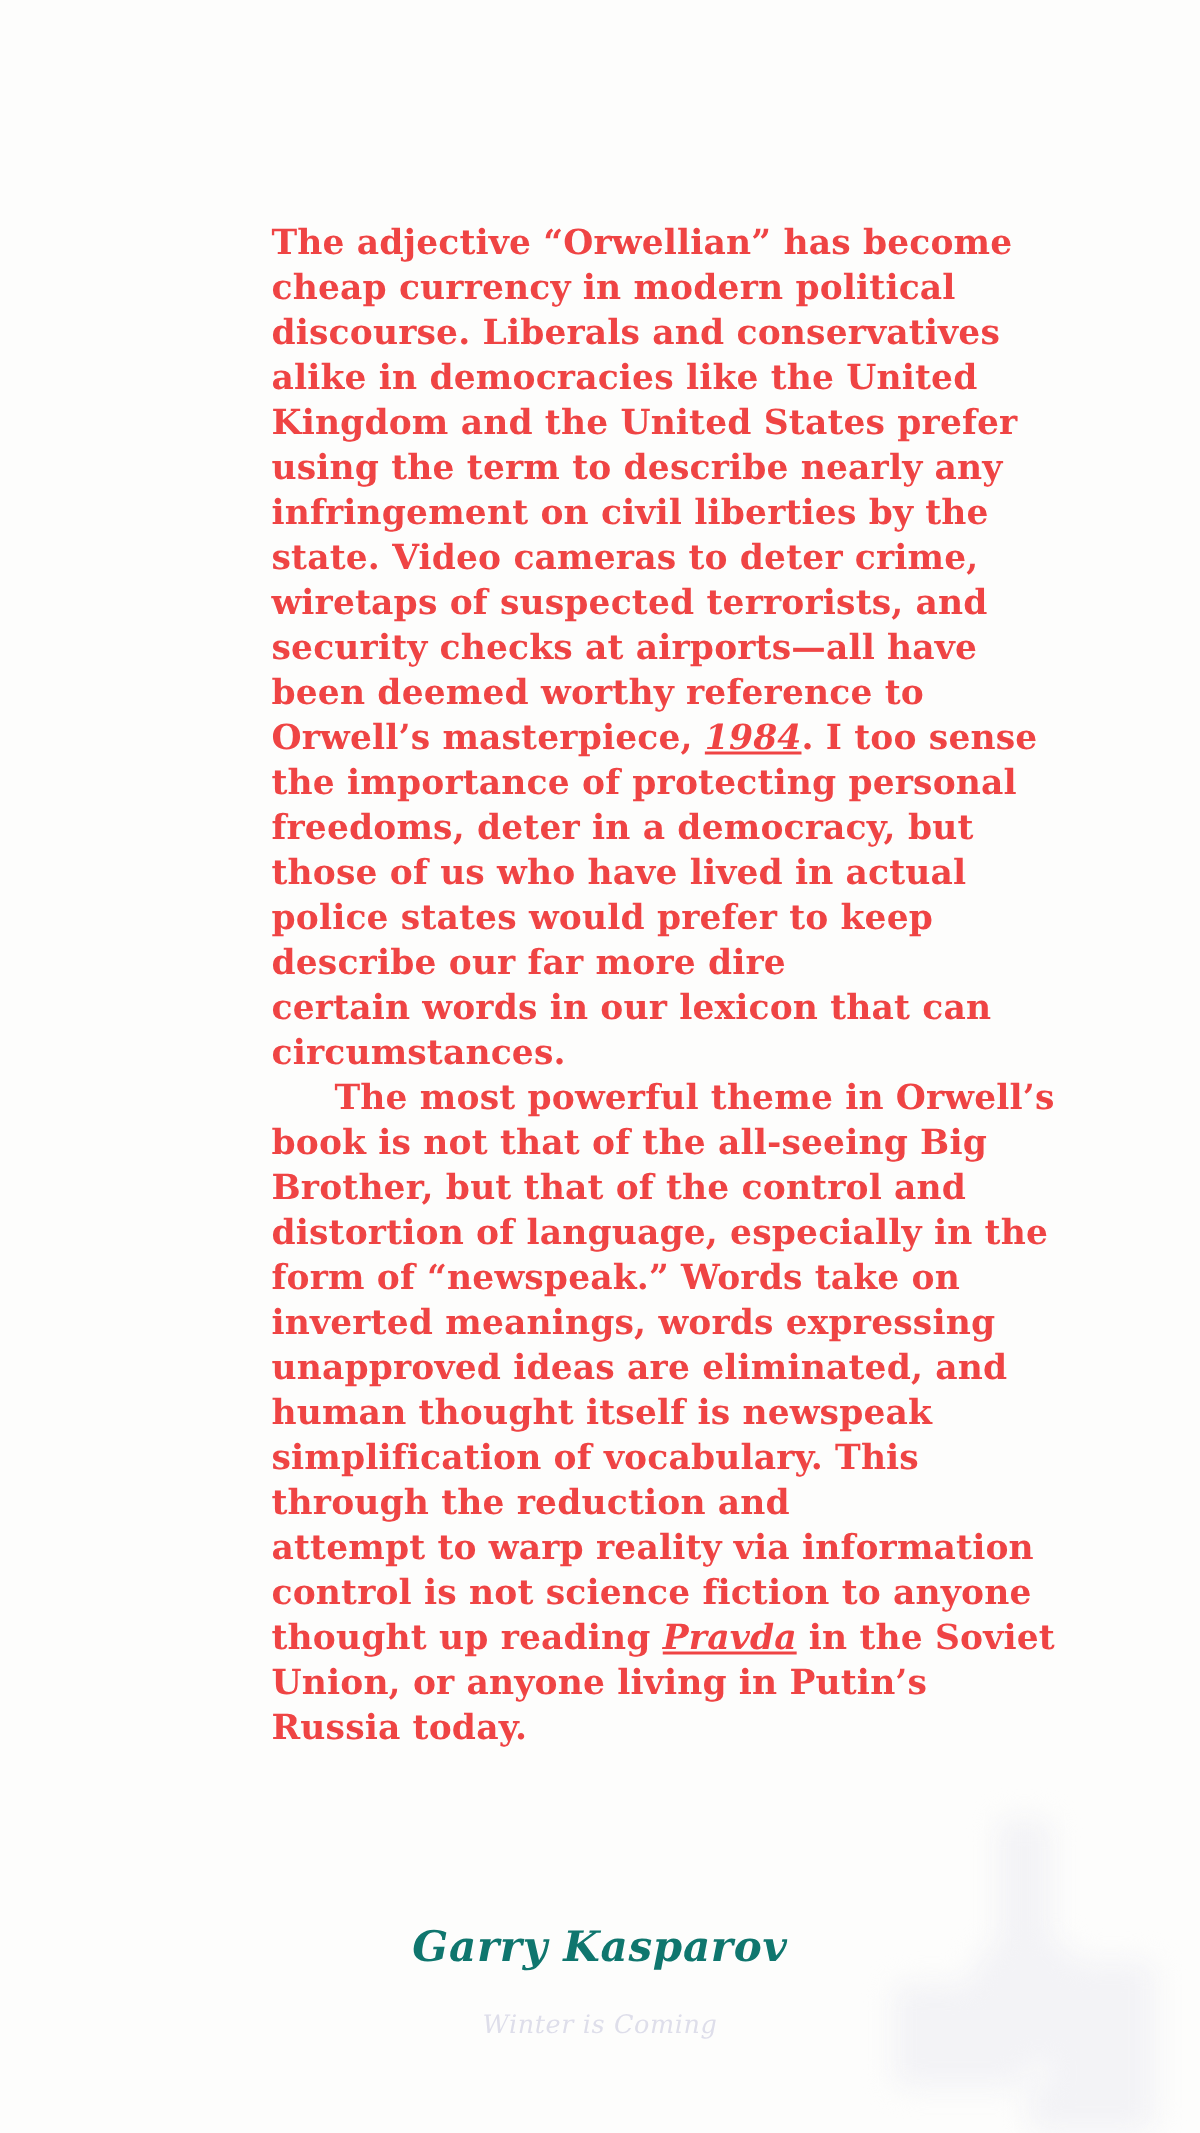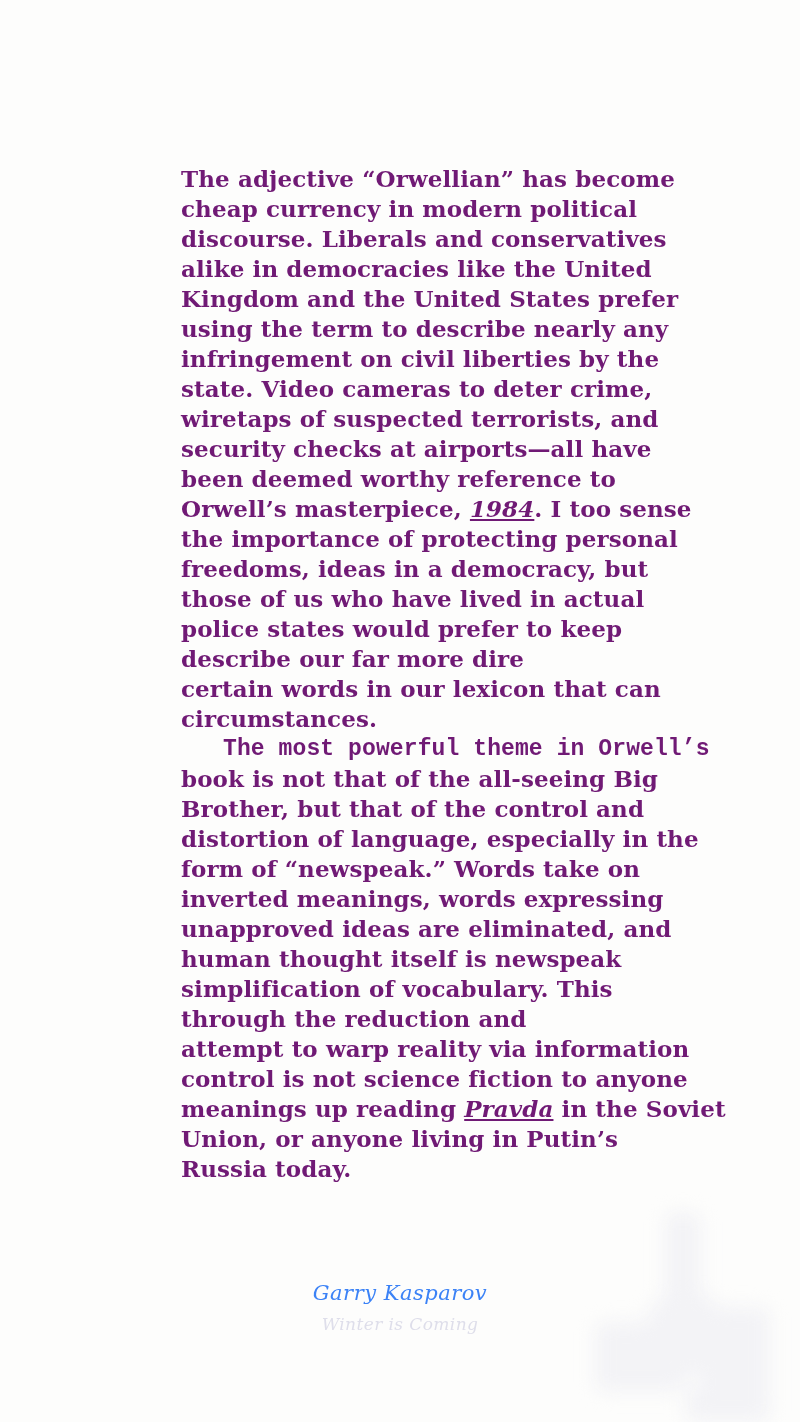--- a/index.html
+++ b/index.html
@@ -16,61 +16,60 @@
   .page {
     position: relative;
     width: 800px;
     height: 1422px;
     background: #fdfdfc;
   }
   
   .text-column {
     position: absolute;
     left: 181px;
-    top: 164px;
+    top: 147px;
     width: 482px;
-    color: #701a75;
+    color: #ef4444;
     font-size: 23px;
     line-height: 30px;
     font-weight: 700;
     letter-spacing: 0.1px;
   }
   .para {
     margin: 0;
   }
   .line {
     display: block;
     white-space: nowrap;
   }
   .para.indent .line:first-child {
     padding-left: 42px;
-    font-family: Liberation Mono, monospace;
   }
   .line em {
     font-style: italic;
     font-weight: 700;
     text-decoration: underline;
   }
   
   .footer {
     position: absolute;
     left: 0;
     top: 1281px;
     width: 100%;
     text-align: center;
     font-style: italic;
   }
   .author {
-    font-size: 21px;
-    color: #3b82f6;
-    font-weight: 400;
+    font-size: 28px;
+    color: #0f766e;
+    font-weight: 700;
     letter-spacing: 0.5px;
   }
   .book-title {
-    margin-top: 9px;
+    margin-top: 26px;
     font-size: 17px;
     color: #dedeea;
     font-weight: 400;
     letter-spacing: 0.4px;
   }
   
   .watermark {
     position: absolute;
     right: 0;
     bottom: 0;
@@ -111,41 +110,41 @@
         <span class="line"><span>alike in democracies like the United</span></span>
         <span class="line"><span>Kingdom and the United States prefer</span></span>
         <span class="line"><span>using the term to describe nearly any</span></span>
         <span class="line"><span>infringement on civil liberties by the</span></span>
         <span class="line"><span>state. Video cameras to deter crime,</span></span>
         <span class="line"><span>wiretaps of suspected terrorists, and</span></span>
         <span class="line"><span>security checks at airports—all have</span></span>
         <span class="line"><span>been deemed worthy reference to</span></span>
         <span class="line"><span>Orwell’s masterpiece, </span><em>1984</em><span>. I too sense</span></span>
         <span class="line"><span>the importance of protecting personal</span></span>
-        <span class="line"><span>freedoms, ideas in a democracy, but</span></span>
+        <span class="line"><span>freedoms, deter in a democracy, but</span></span>
         <span class="line"><span>those of us who have lived in actual</span></span>
         <span class="line"><span>police states would prefer to keep</span></span>
         <span class="line"><span>describe our far more dire</span></span>
         <span class="line"><span>certain words in our lexicon that can</span></span>
         <span class="line"><span>circumstances.</span></span>
       </p>
       <p class="para indent">
         <span class="line"><span>The most powerful theme in Orwell’s</span></span>
         <span class="line"><span>book is not that of the all-seeing Big</span></span>
         <span class="line"><span>Brother, but that of the control and</span></span>
         <span class="line"><span>distortion of language, especially in the</span></span>
         <span class="line"><span>form of “newspeak.” Words take on</span></span>
         <span class="line"><span>inverted meanings, words expressing</span></span>
         <span class="line"><span>unapproved ideas are eliminated, and</span></span>
         <span class="line"><span>human thought itself is newspeak</span></span>
         <span class="line"><span>simplification of vocabulary. This</span></span>
         <span class="line"><span>through the reduction and</span></span>
         <span class="line"><span>attempt to warp reality via information</span></span>
         <span class="line"><span>control is not science fiction to anyone</span></span>
-        <span class="line"><span>meanings up reading </span><em>Pravda</em><span> in the Soviet</span></span>
+        <span class="line"><span>thought up reading </span><em>Pravda</em><span> in the Soviet</span></span>
         <span class="line"><span>Union, or anyone living in Putin’s</span></span>
         <span class="line"><span>Russia today.</span></span>
       </p>
     </div>
 
   <div class="footer">
     <div class="author">Garry Kasparov</div>
     <div class="book-title">Winter is Coming</div>
   </div>
 

